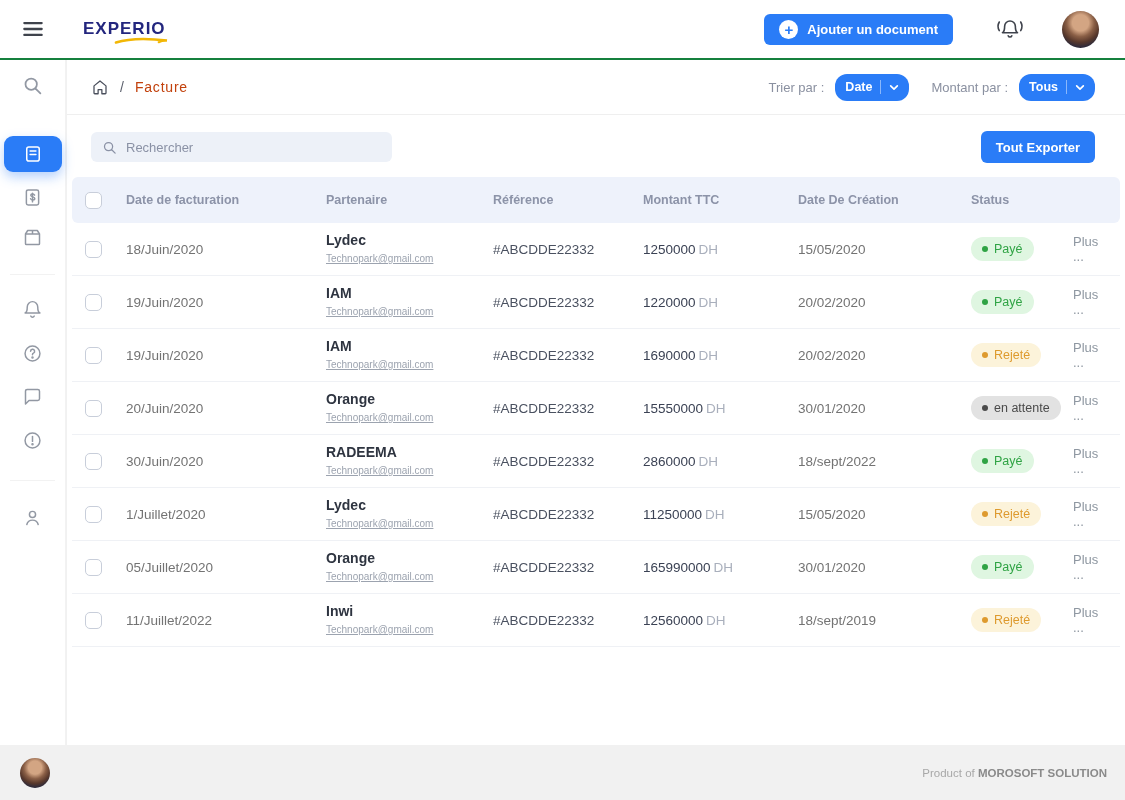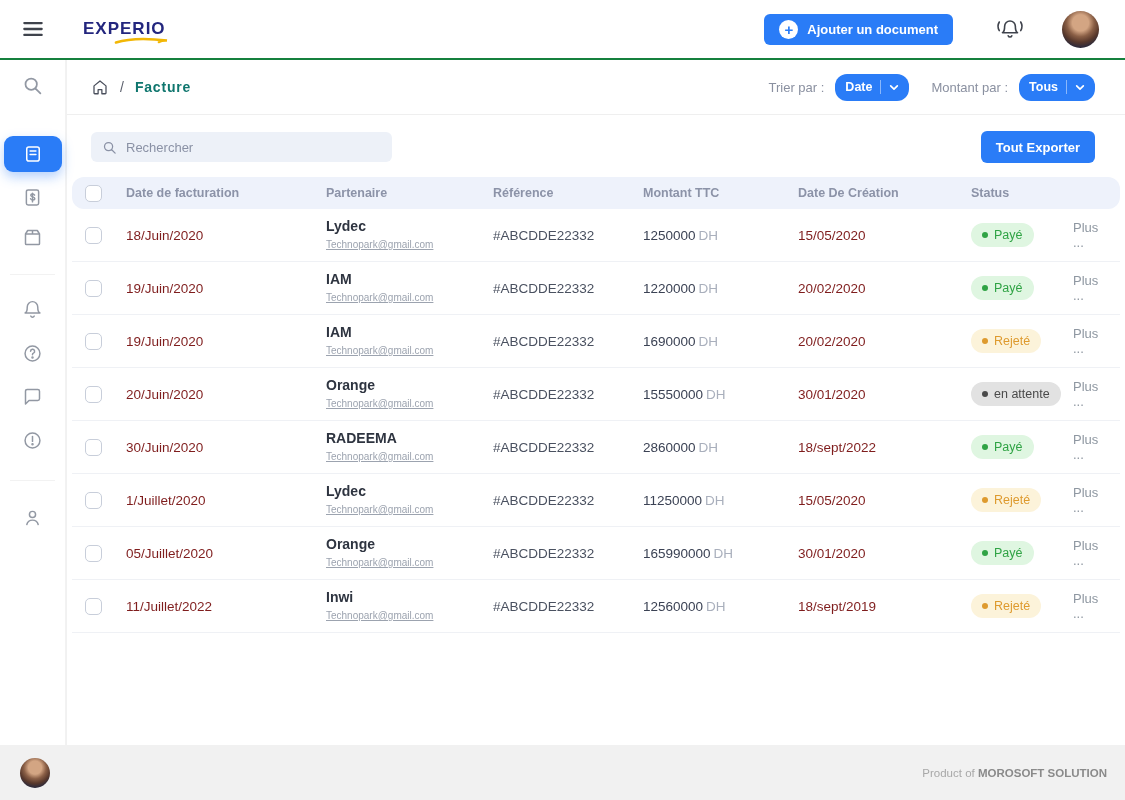--- a/index.html
+++ b/index.html
@@ -69,21 +69,21 @@
     position:absolute; left:67px; top:60px; right:0; bottom:55px;
     background:#fff; overflow:hidden;
   }
   .breadcrumb-bar {
     height:55px; display:flex; align-items:center;
     padding:0 30px 0 24px; border-bottom:1px solid #EFEFEF;
   }
   .home-link { display:flex; color:#4A4F5C; }
   .home-link svg { width:18px; height:18px; }
   .bc-sep { margin:0 11px; color:#5A5F6B; font-size:14px; }
-  .bc-page { font-size:14px; font-weight:700; letter-spacing:.8px; color:#0f766e; }
+  .bc-page { font-size:14px; font-weight:400; letter-spacing:.8px; color:#c2410c; }
   .bc-right { margin-left:auto; display:flex; align-items:center; }
   .bc-label { font-size:13px; color:#8A90A0; margin-right:11px; }
   .btn-dropdown {
     height:27px; padding:0 10px; border-radius:12px;
     background: var(--accent, #2A7CF7); color:#fff;
     font-size:12.5px; font-weight:700;
     display:flex; align-items:center; gap:8px;
   }
   .btn-dropdown + .bc-label { margin-left:22px; }
   .dd-divider { width:1px; height:14px; background:rgba(255,255,255,.45); }
@@ -109,30 +109,30 @@
     font-size:13px; font-weight:700;
   }
 
   
   .table { margin:0 5px; }
   .trow {
     display:grid;
     grid-template-columns:54px 200px 167px 150px 155px 173px 102px 1fr;
     align-items:center;
   }
-  .thead { background:#EEF2FB; height:32px; border-radius:12px; }
+  .thead { background:#EEF2FB; height:46px; border-radius:6px; }
   .th { font-size:12.5px; font-weight:600; color:#8C93A8; }
   .trow:not(.thead) { height:53px; border-bottom:1px solid #EFF1F5; }
   .cell { padding-right:8px; }
   .cell-check { display:flex; justify-content:flex-end; padding-right:24px; }
   .checkbox {
     width:17px; height:17px; border:1.5px solid #C8CEDA; border-radius:5px;
     background:#fff; cursor:pointer;
   }
-  .c-date, .c-created { font-size:13.5px; color:#7f1d1d; }
+  .c-date, .c-created { font-size:13.5px; color:#737373; }
   .c-ref { font-size:13.5px; color:#4A5160; }
   .p-name { font-size:14px; font-weight:700; color:#2E3440; }
   .p-email { font-size:10px; color:#9CA3AF; text-decoration:underline; cursor:pointer; margin-top:2px; display:inline-block; }
   .c-amount { font-size:13.5px; color:#3B4254; }
   .currency { color:#A9AFBC; margin-left:3px; }
   .badge {
     display:inline-flex; align-items:center; gap:6px;
     font-size:12.5px; padding:5px 11px; border-radius:13px;
   }
   .badge .dot { width:6px; height:6px; border-radius:50%; background:currentColor; }

